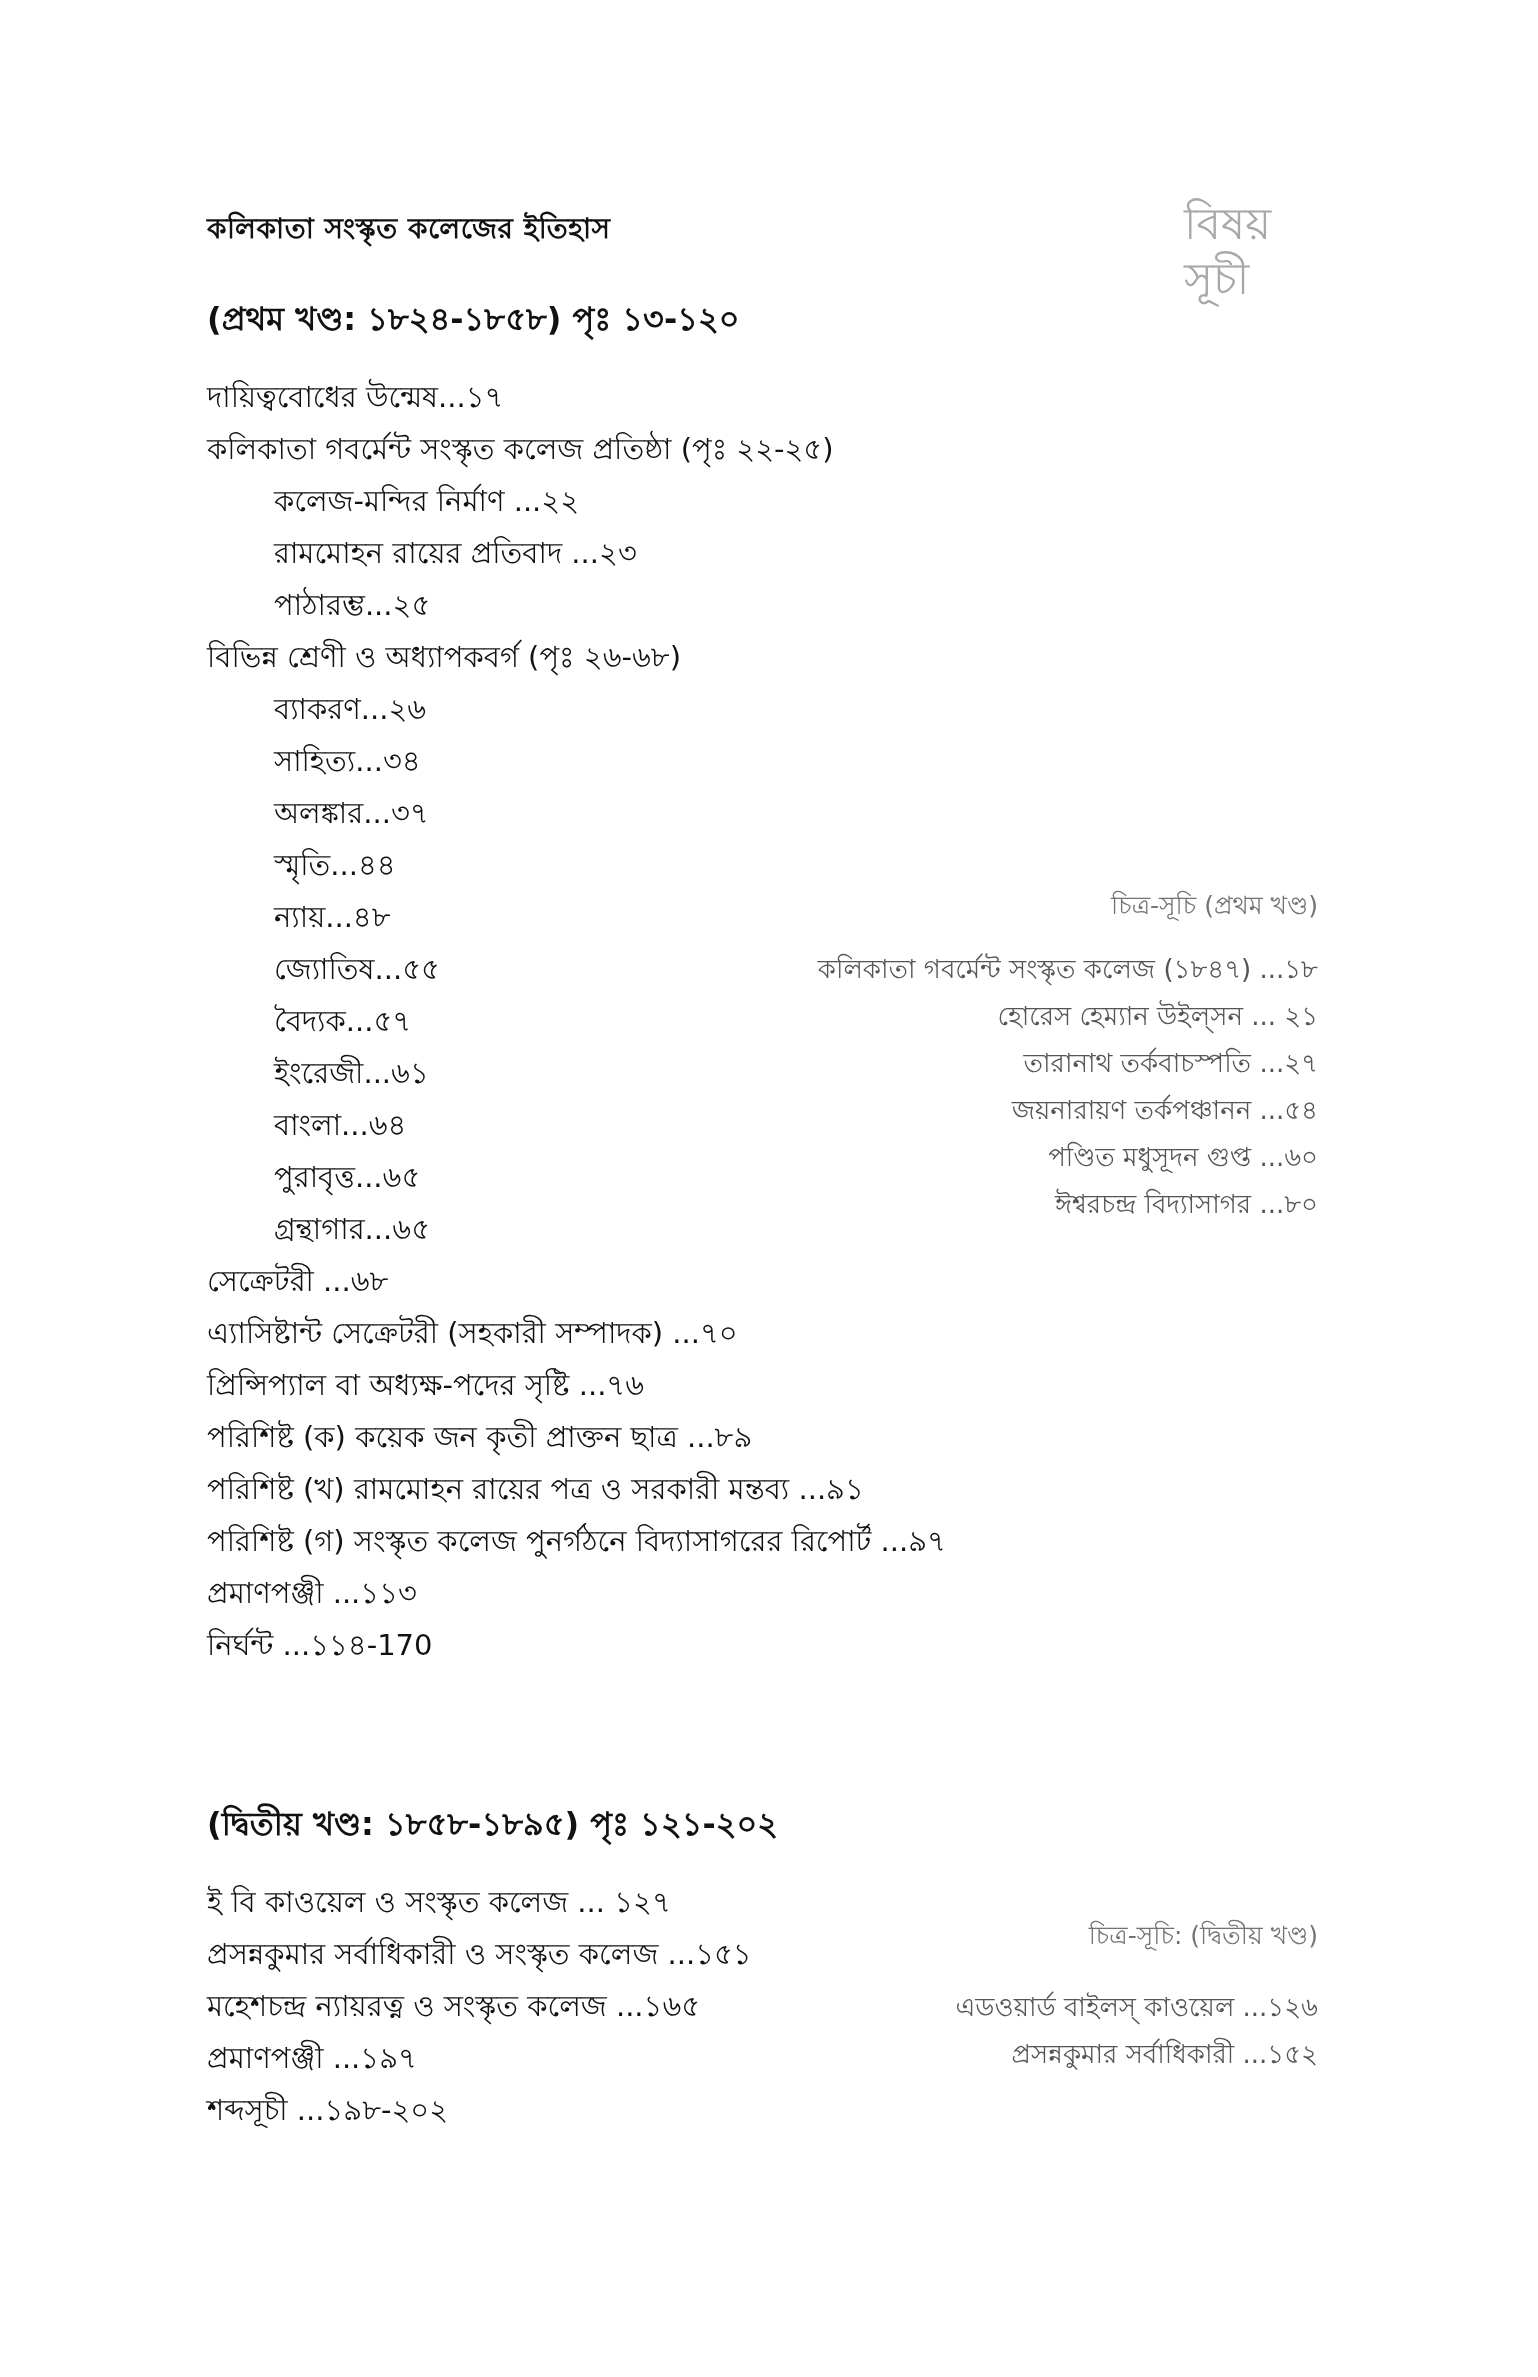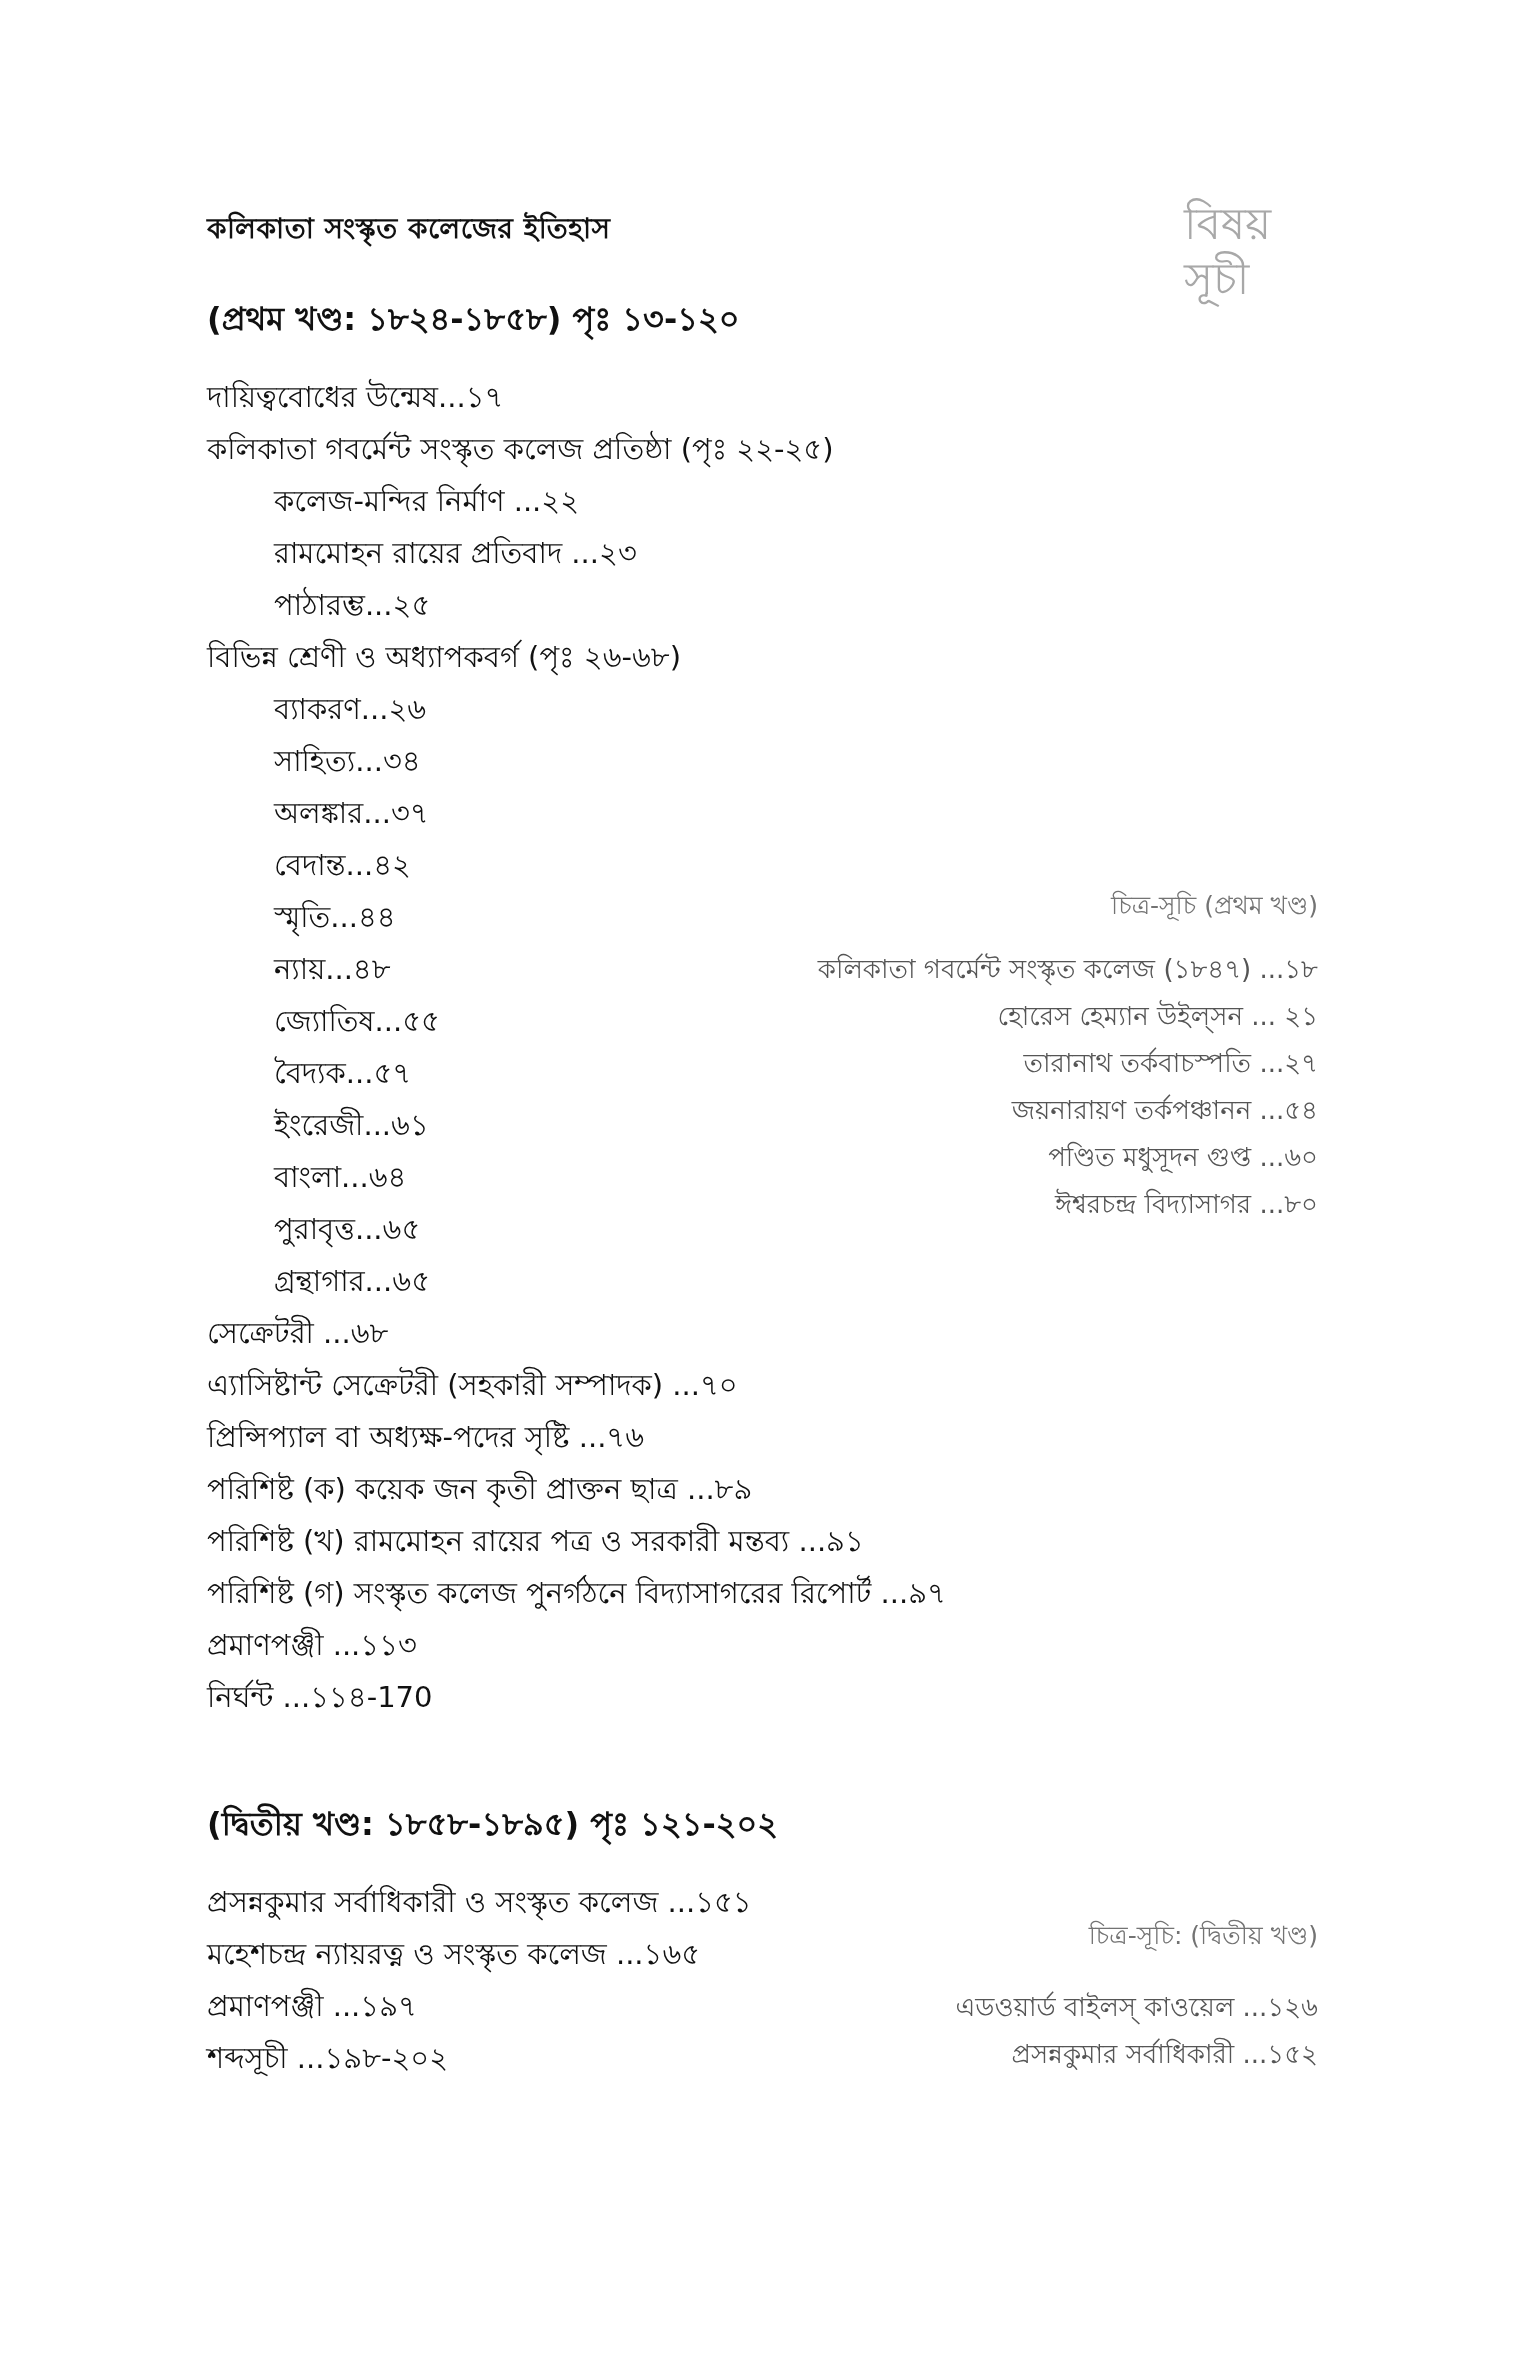--- a/index.html
+++ b/index.html
@@ -106,21 +106,20 @@
 <ul class="toc toc1">
   <li>দায়িত্ববোধের উন্মেষ...১৭</li>
   <li>কলিকাতা গবর্মেন্ট সংস্কৃত কলেজ প্রতিষ্ঠা   (পৃঃ ২২-২৫)</li>
   <li class="indent">কলেজ-মন্দির নির্মাণ ...২২</li>
   <li class="indent">রামমোহন রায়ের প্রতিবাদ ...২৩</li>
   <li class="indent">পাঠারম্ভ...২৫</li>
   <li>বিভিন্ন শ্রেণী ও  অধ্যাপকবর্গ (পৃঃ ২৬-৬৮)</li>
   <li class="indent">ব্যাকরণ...২৬</li>
   <li class="indent">সাহিত্য...৩৪</li>
   <li class="indent">অলঙ্কার...৩৭</li>
-  <li class="indent">বেদান্ত...৪২</li>
   <li class="indent">স্মৃতি...৪৪</li>
   <li class="indent">ন্যায়...৪৮</li>
   <li class="indent">জ্যোতিষ...৫৫</li>
   <li class="indent">বৈদ্যক...৫৭</li>
   <li class="indent">ইংরেজী...৬১</li>
   <li class="indent">বাংলা...৬৪</li>
   <li class="indent">পুরাবৃত্ত...৬৫</li>
   <li class="indent">গ্রন্থাগার...৬৫</li>
   <li>সেক্রেটরী  ...৬৮</li>
   <li>এ্যাসিষ্টান্ট সেক্রেটরী (সহকারী সম্পাদক)  ...৭০</li>
@@ -138,20 +137,21 @@
   <li>হোরেস হেম্যান উইল্সন ... ২১</li>
   <li>তারানাথ তর্কবাচস্পতি ...২৭</li>
   <li>জয়নারায়ণ তর্কপঞ্চানন ...৫৪</li>
   <li>পণ্ডিত মধুসূদন গুপ্ত ...৬০</li>
   <li>ঈশ্বরচন্দ্র বিদ্যাসাগর ...৮০</li>
 </ul>
 
 <div class="vol-heading vol2-heading">(দ্বিতীয় খণ্ড: ১৮৫৮-১৮৯৫)  পৃঃ ১২১-২০২</div>
 
 <ul class="toc toc2">
+  <li>ই বি কাওয়েল ও সংস্কৃত কলেজ ... ১২৭</li>
   <li>প্রসন্নকুমার সর্বাধিকারী ও সংস্কৃত কলেজ ...১৫১</li>
   <li>মহেশচন্দ্র ন্যায়রত্ন ও সংস্কৃত কলেজ ...১৬৫</li>
   <li>প্রমাণপঞ্জী ...১৯৭</li>
   <li>শব্দসূচী ...১৯৮-২০২</li>
 </ul>
 
 <div class="pic-heading pic-heading2">চিত্র-সূচি: (দ্বিতীয় খণ্ড)</div>
 <ul class="pic-list pic-list2">
   <li>এডওয়ার্ড বাইলস্ কাওয়েল ...১২৬</li>
   <li>প্রসন্নকুমার সর্বাধিকারী ...১৫২</li>

